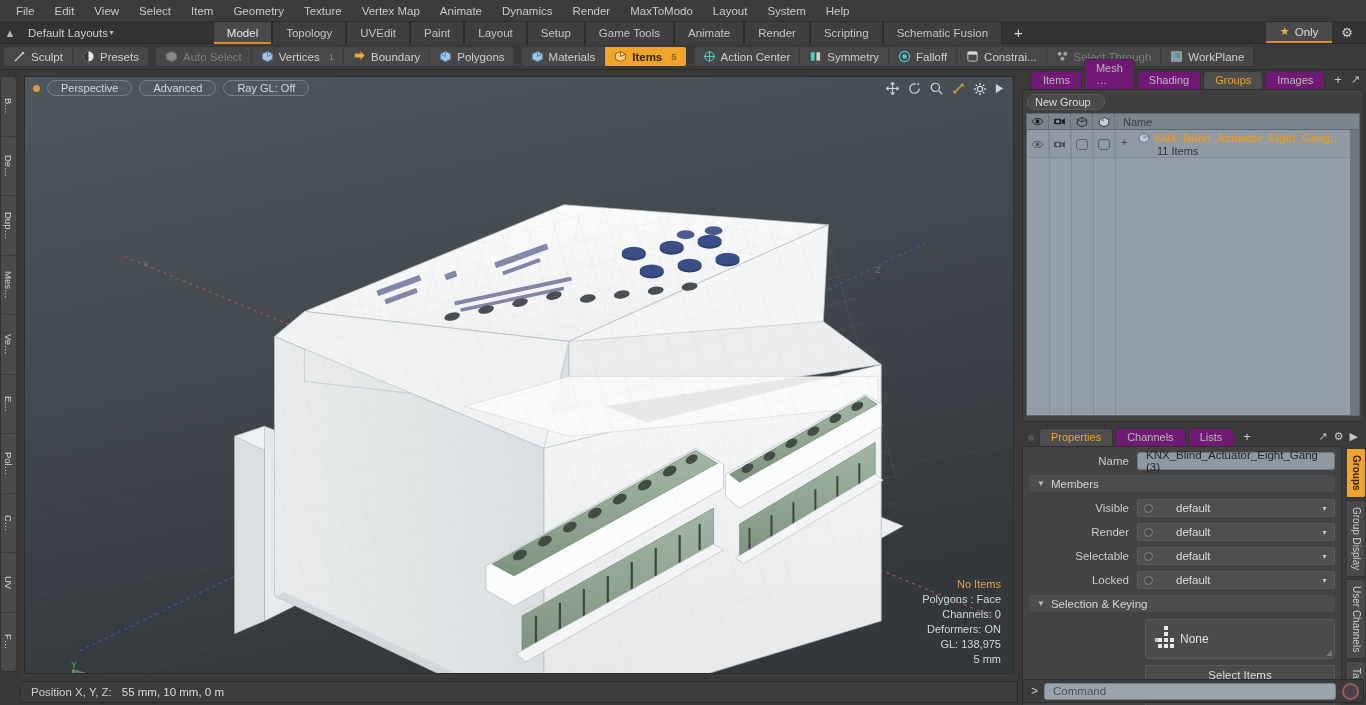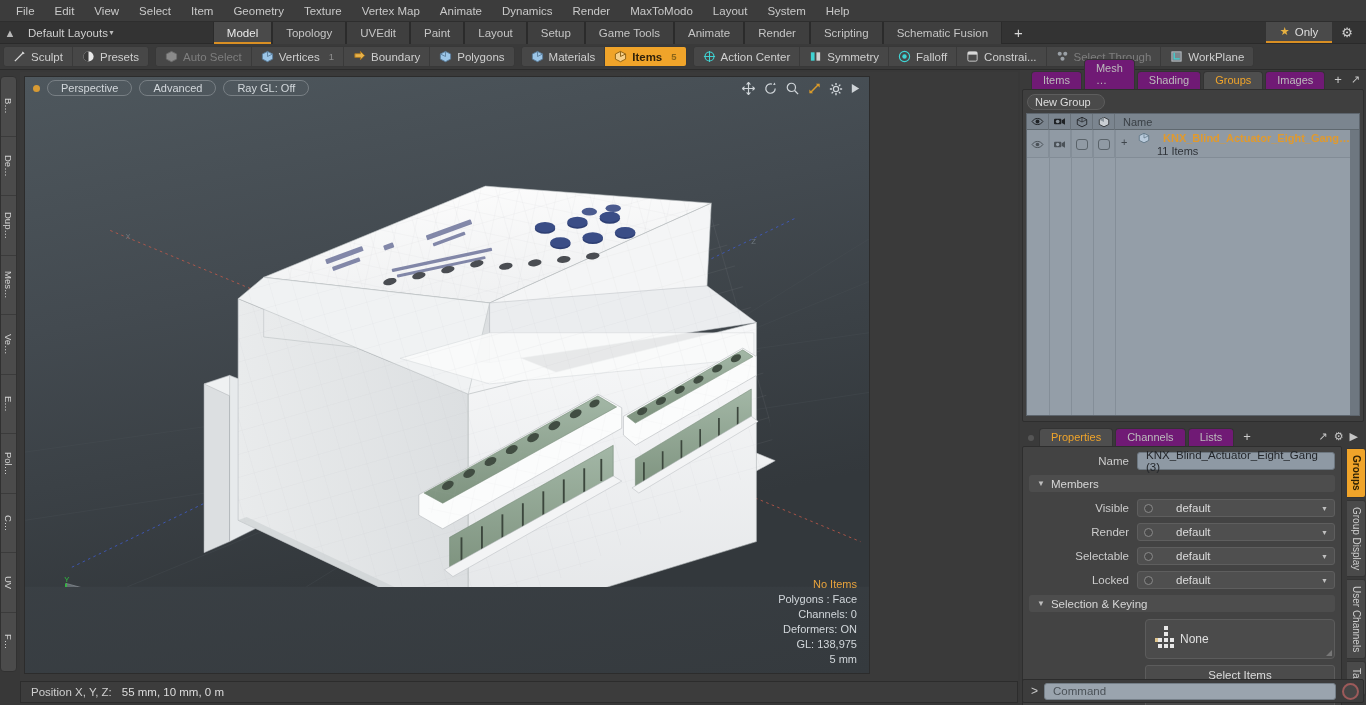--- a/index.html
+++ b/index.html
@@ -102,21 +102,21 @@
     letter-spacing: 0px; cursor: default;
   }
   .vtab:last-child { border-bottom: none; }
 
   
   .vpwrap {
     position: absolute; left: 20px; top: 2px; width: 998px; height: 631px;
     background: #3a3a3a; padding: 4px 4px 0 4px;
   }
   .vp {
-    position: relative; width: 846px; height: 598px; overflow: hidden;
+    position: relative; width: 990px; height: 598px; overflow: hidden;
     background: linear-gradient(170deg, #4a5359 0%, #454d53 30%, #3b4146 60%, #353a3e 100%);
     border: 1px solid #2c2c2c;
   }
   .vp-topbar {
     position: absolute; top: 0; left: 0; right: 0; height: 22px;
     display: flex; align-items: center; padding-left: 8px; gap: 7px; z-index: 9;
   }
   .vp-dot { width: 7px; height: 7px; border-radius: 50%; background: #d79a33; }
   .vp-pill {
     border: 1px solid #787f84; border-radius: 9px; padding: 1px 13px;
@@ -187,21 +187,21 @@
     display: flex; height: 28px; background: #909aa4; border-bottom: 1px solid #828c96;
     align-items: flex-start;
   }
   .tr-cell {
     width: 22px; display: flex; align-items: center; justify-content: center;
     border-right: 1px solid #848e98; height: 28px;
   }
   .tr-main { flex: 1; padding-left: 6px; position: relative; }
   .tr-plus { position: absolute; left: 6px; top: 6px; color: #3f464c; font-size: 11px; }
   .tr-title {
-    display: flex; align-items: center; gap: 13px; padding-left: 17px; padding-top: 2px;
+    display: flex; align-items: center; gap: 4px; padding-left: 17px; padding-top: 2px;
     font-size: 11px; font-weight: bold; color: #e09a2e;
   }
   .tr-sub { font-size: 11px; color: #2f3338; padding-left: 36px; margin-top: 1px; }
   .tree-vline { position: absolute; top: 16px; bottom: 0; width: 1px; background: #848e98; }
   .tree-scroll {
     position: absolute; right: 0; top: 16px; bottom: 0; width: 9px; background: #6e7780;
   }
 
   
   .props-panel {

